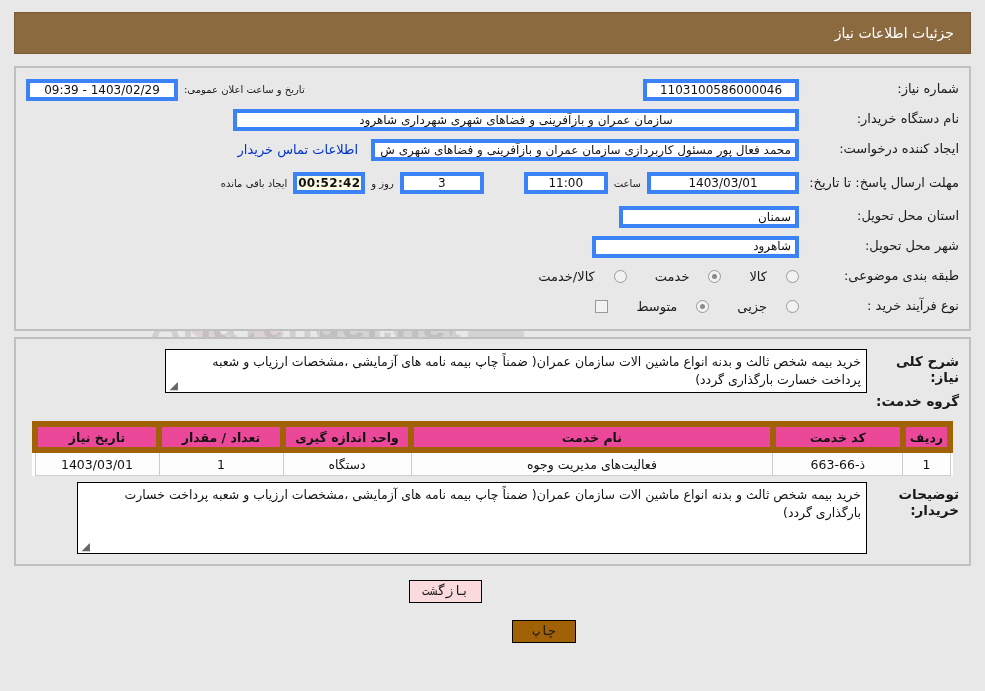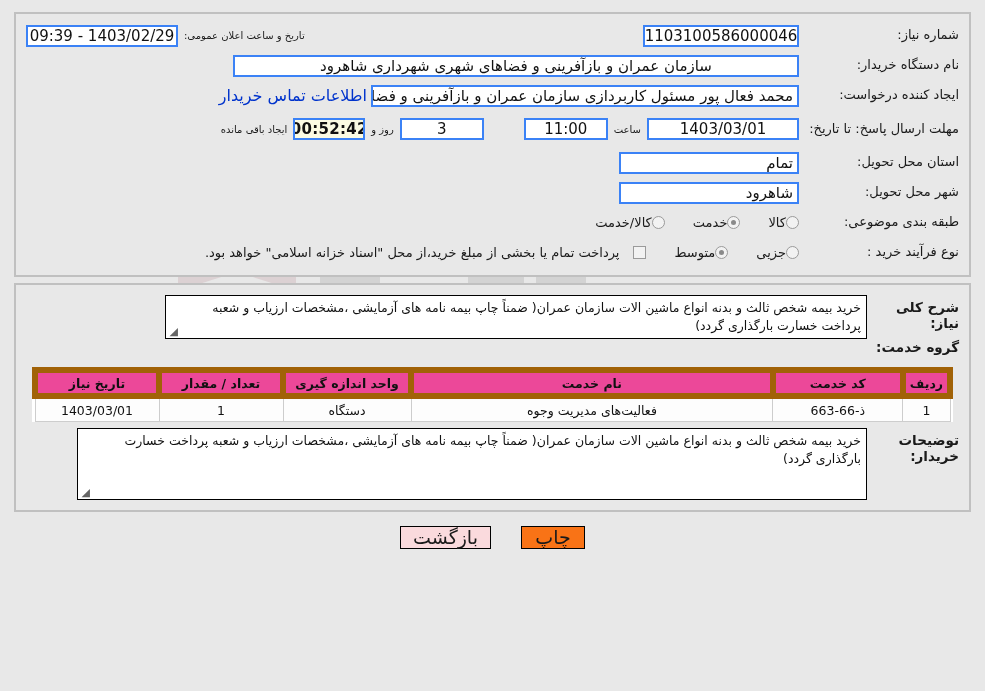--- a/index.html
+++ b/index.html
@@ -97,66 +97,66 @@
     flex: 0 0 160px;
     text-align: right;
     font-size: 13px;
     color: #1a1a1a;
     padding-left: 8px;
     line-height: 1.25;
   }
   .flabel.two-line { line-height: 1.2; }
 
   .fbox {
-    border: 2px solid #3b82f6;
+    border: 4px solid #3b82f6;
     background: #ffffff;
     height: 22px;
-    font-size: 15px;
+    font-size: 12px;
     color: #111;
     display: flex;
     align-items: center;
     justify-content: center;
     padding: 0 4px;
     overflow: hidden;
     white-space: nowrap;
   }
   .fbox.rightal { justify-content: flex-start; }
   .fbox.yellow { background: #fbfbe3; font-weight: bold; letter-spacing: .3px; }
 
   .inline-label {
     font-size: 10px;
     color: #1a1a1a;
     padding: 0 6px;
     white-space: nowrap;
   }
   .link {
     color: #0033cc;
-    font-size: 16px;
+    font-size: 13px;
     text-decoration: none;
     white-space: nowrap;
-    padding-right: 4px;
+    padding-right: 13px;
     cursor: pointer;
   }
 
   
   .w-need-no  { width: 156px; }
   .w-date-pub { width: 152px; }
   .w-org      { width: 566px; }
   .w-creator  { width: 428px; }
   .w-date     { width: 152px; }
   .w-hour     { width: 84px; }
   .w-days     { width: 84px; }
   .w-timer    { width: 72px; }
   .w-prov     { width: 180px; }
-  .w-city     { width: 180px; }
+  .w-city     { width: 207px; font-family: Liberation Serif, serif; }
   .w-svcgroup { width: 546px; }
 
   
   .radio-group { display: flex; align-items: center; gap: 6px; }
-  .radio-item  { display: flex; align-items: center; gap: 0; margin-left: 22px; }
+  .radio-item  { display: flex; align-items: center; gap: 19px; margin-left: 22px; }
   .radio {
     width: 13px; height: 13px;
     border-radius: 50%;
     border: 1px solid #9a9a9a;
     background: #f2f2f2;
     position: relative;
     flex: 0 0 13px;
   }
   .radio.checked::after {
     content: "";
@@ -263,45 +263,49 @@
     margin-top: 14px;
     display: flex;
     justify-content: center;
     gap: 30px;
     padding-bottom: 10px;
   }
   .btn {
     border: 1px solid #000;
     height: 23px;
     min-width: 64px;
-    font-size: 19px;
+    font-size: 13px;
     color: #1a1a1a;
     display: flex;
     align-items: center;
     justify-content: center;
     cursor: pointer;
     padding: 0 12px;
-  }
-  .btn.print  { background: #f97316; }
+    font-family: Liberation Mono, monospace;
+  }
+  .btn.print  { background: #a16207; margin-top: 40px; }
   .btn.back   { background: #fadadd; }
 </style>
 </head>
 <body>
 
 <div id="watermark">
   <div class="wm-shield"></div>
   <div class="wm-block" style="left:320px;top:262px;width:60px;height:92px;"></div>
   <div class="wm-block" style="left:392px;top:284px;width:62px;height:70px;border-radius:32px;"></div>
   <div class="wm-block" style="left:468px;top:262px;width:56px;height:92px;"></div>
   <div class="wm-block" style="left:536px;top:262px;width:50px;height:56px;"></div>
   <div class="wm-text">AriaTender.net</div>
 </div>
 
 <div id="page">
 
+  <div class="title-bar">
+    <span>جزئیات اطلاعات نیاز</span>
+  </div>
 
   <div class="panel">
 
     <div class="frow">
       <div class="flabel">شماره نیاز:</div>
       <div class="fbox w-need-no">1103100586000046</div>
       <div class="inline-label" style="margin-right:auto;">تاریخ و ساعت اعلان عمومی:</div>
       <div class="fbox w-date-pub">1403/02/29 - 09:39</div>
     </div>
 
@@ -322,21 +326,21 @@
       <div class="inline-label">ساعت</div>
       <div class="fbox w-hour">11:00</div>
       <div class="fbox w-days" style="margin-right:40px;">3</div>
       <div class="inline-label">روز و</div>
       <div class="fbox w-timer yellow">00:52:42</div>
       <div class="inline-label">ایجاد باقی مانده</div>
     </div>
 
     <div class="frow">
       <div class="flabel">استان محل تحویل:</div>
-      <div class="fbox w-prov rightal">تمام</div>
+      <div class="fbox w-prov rightal">سمنان</div>
     </div>
 
     <div class="frow">
       <div class="flabel">شهر محل تحویل:</div>
       <div class="fbox w-city rightal">شاهرود</div>
     </div>
 
     <div class="frow">
       <div class="flabel">طبقه بندی موضوعی:</div>
       <div class="radio-group">
@@ -360,21 +364,20 @@
       <div class="radio-group">
         <div class="radio-item">
           <span class="radio"></span>
           <span class="radio-label">جزیی</span>
         </div>
         <div class="radio-item">
           <span class="radio checked"></span>
           <span class="radio-label">متوسط</span>
         </div>
         <span class="checkbox"></span>
-        <span class="note-text">پرداخت تمام یا بخشی از مبلغ خرید،از محل "اسناد خزانه اسلامی" خواهد بود.</span>
       </div>
     </div>
 
   </div>
 
   <div class="panel2">
 
     <div class="desc-row">
       <div class="desc-label">شرح کلی نیاز:</div>
       <div class="textarea-like ta-need">

